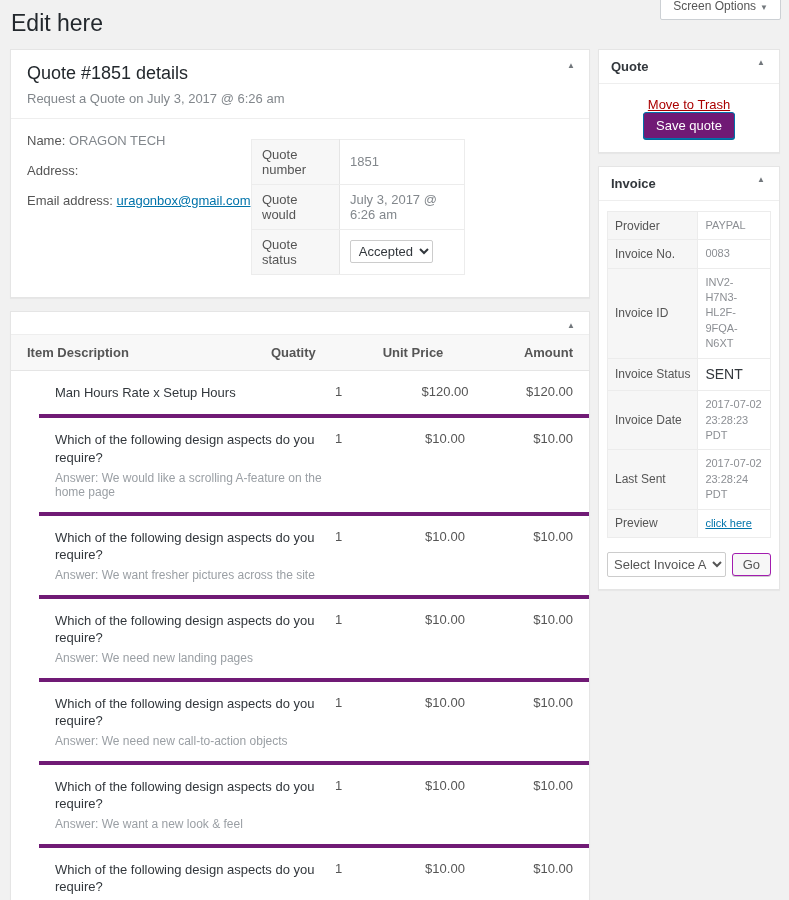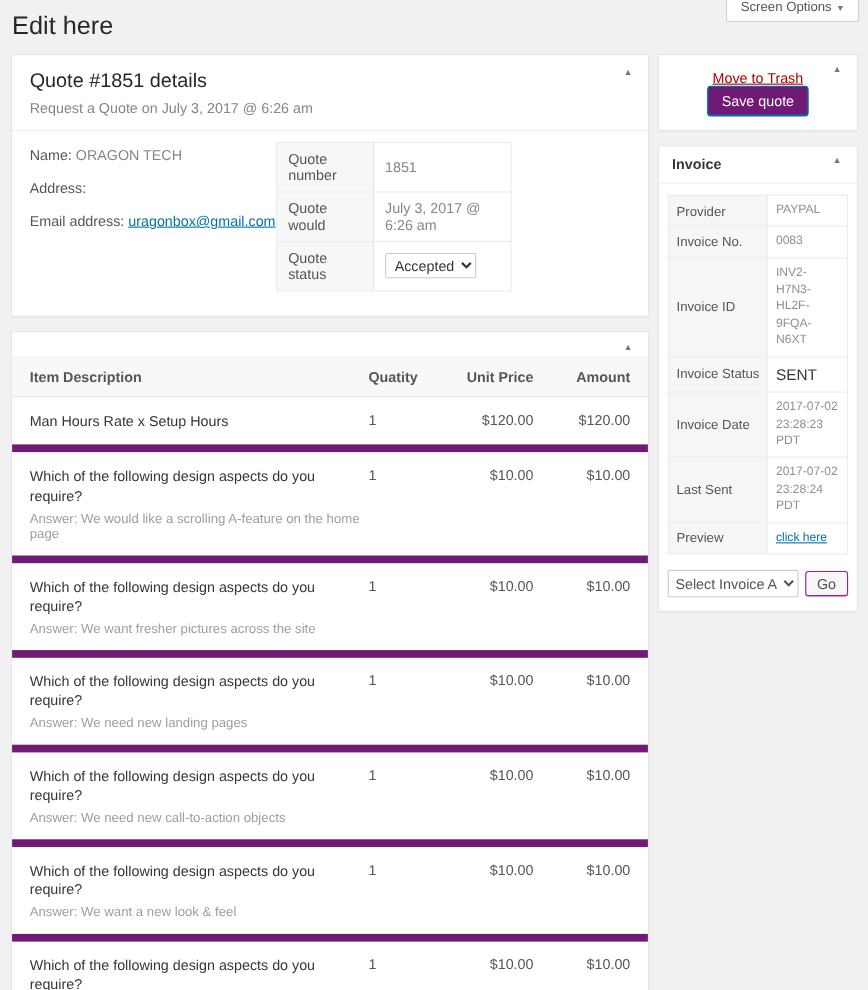--- a/index.html
+++ b/index.html
@@ -38,35 +38,35 @@
 
   
   .qd-head { padding:13px 16px 12px; border-bottom:1px solid #eee; }
   .qd-head h2 { font-size:18px; font-weight:400; color:#23282d; margin-bottom:7px; }
   .qd-sub { font-size:13px; color:#82878c; }
   .qd-body { display:flex; padding:10px 16px 22px; }
   .qd-left { flex:1; padding-top:4px; }
   .qd-left p { margin:0 0 15px; color:#555; }
   .qd-left .val { color:#82878c; }
   a.mail-link, a.plain-link { color:#0073aa; text-decoration:underline; cursor:pointer; }
-  .qd-right { width:214px; margin-right:108px; }
+  .qd-right { width:214px; margin-right:108px;margin-top:10px; }
   .qd-table { border-collapse:collapse; width:100%; }
   .qd-table td { border:1px solid #ececec; padding:7px 10px; font-size:13px; vertical-align:middle; }
   .qd-table td.lbl-cell { background:#f7f7f7; color:#555; width:88px; border-right:1px solid #e5e5e5; }
   .qd-table td.val-cell { color:#82878c; background:#fff; border-left:none; }
   .status-select { font-family:inherit; font-size:13px; color:#32373c; padding:2px 3px; border:1px solid #ccc; border-radius:2px; background:#fff;text-align:right; }
 
   
   .collapse-bar { height:23px; border-bottom:1px solid #eee; position:relative; }
-  .it-header { display:flex; background:#f8f8f8; border-bottom:1px solid #e5e5e5; padding:10px 16px; font-weight:bold; color:#555; font-size:13px; }
+  .it-header { display:flex; background:#f8f8f8; border-bottom:1px solid #e5e5e5; padding:10px 16px; font-weight:bold; color:#555; font-size:13px;gap:32px; }
   .col-desc { flex:1; }
   .col-qty { width:70px; text-align:left; }
-  .col-unit { width:80px; text-align:right; }
+  .col-unit { width:80px; text-align:center; }
   .col-amt { width:88px; text-align:right; }
-  .it-row { display:flex; padding:13px 16px; border-bottom:7px solid #701a75; align-items:flex-start; }
+  .it-row { display:flex; padding:13px 16px; border-bottom:4px solid #701a75; align-items:flex-start;margin-left:28px; }
   .it-row .q { color:#32373c; font-size:13px; line-height:1.35; }
   .it-row .a { color:#9a9fa4; font-size:12px; margin-top:4px; }
   .it-row .col-qty, .it-row .col-unit, .it-row .col-amt { color:#555; font-size:13px; }
 
   
   .side-box-head { padding:9px 12px; border-bottom:1px solid #eee; font-size:13px; font-weight:bold; color:#32373c; }
   .quote-actions { display:flex; justify-content:space-between; align-items:center; padding:13px 12px;flex-direction:column; }
   a.trash-link { color:#a00; text-decoration:underline; font-size:13px; cursor:pointer; }
   .save-btn {
     background:#701a75; border:1px solid #0073aa; color:#fff;
@@ -218,20 +218,21 @@
           </div>
 
       </div>
 
     </div>
 
     <div class="side-col">
 
       <div class="postbox">
         <button class="handle-btn" style="top:1px;"><span>▲</span></button>
+        <div class="side-box-head">Quote</div>
         <div class="quote-actions">
           <a class="trash-link">Move to Trash</a>
           <button class="save-btn">Save quote</button>
         </div>
       </div>
 
       <div class="postbox">
         <button class="handle-btn" style="top:1px;"><span>▲</span></button>
         <div class="side-box-head">Invoice</div>
         <table class="inv-table">

